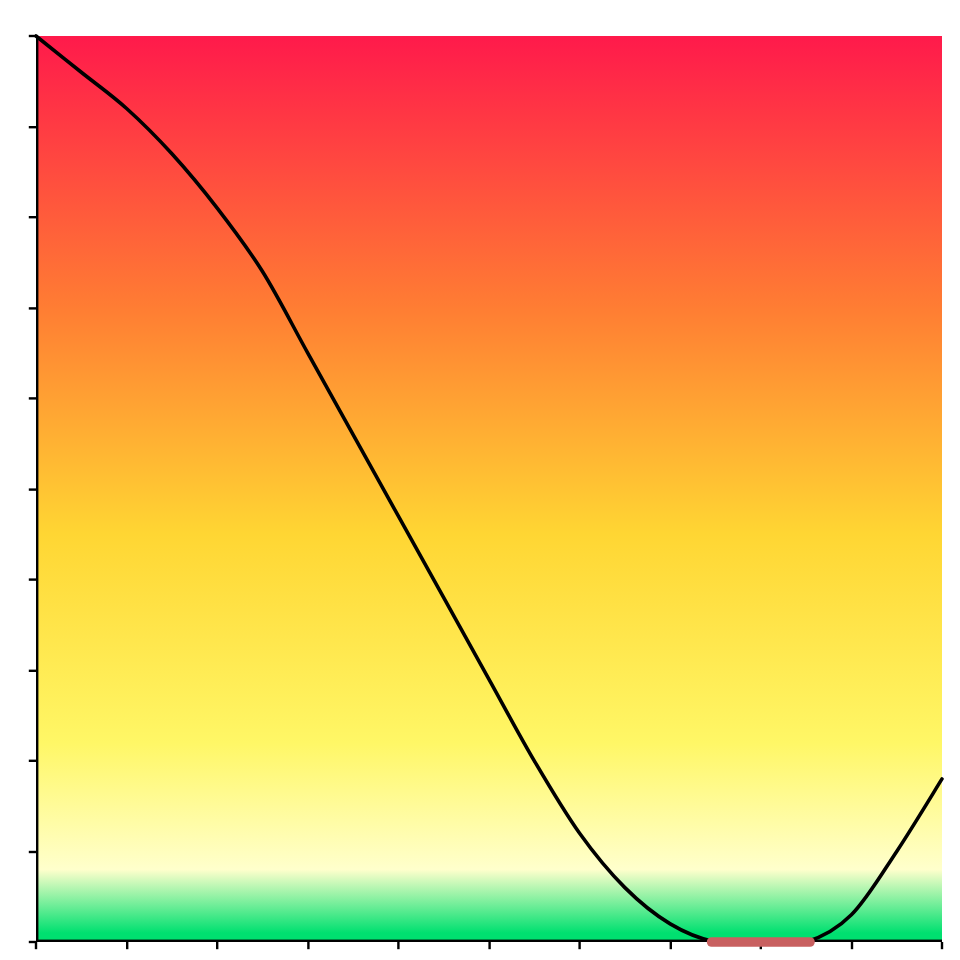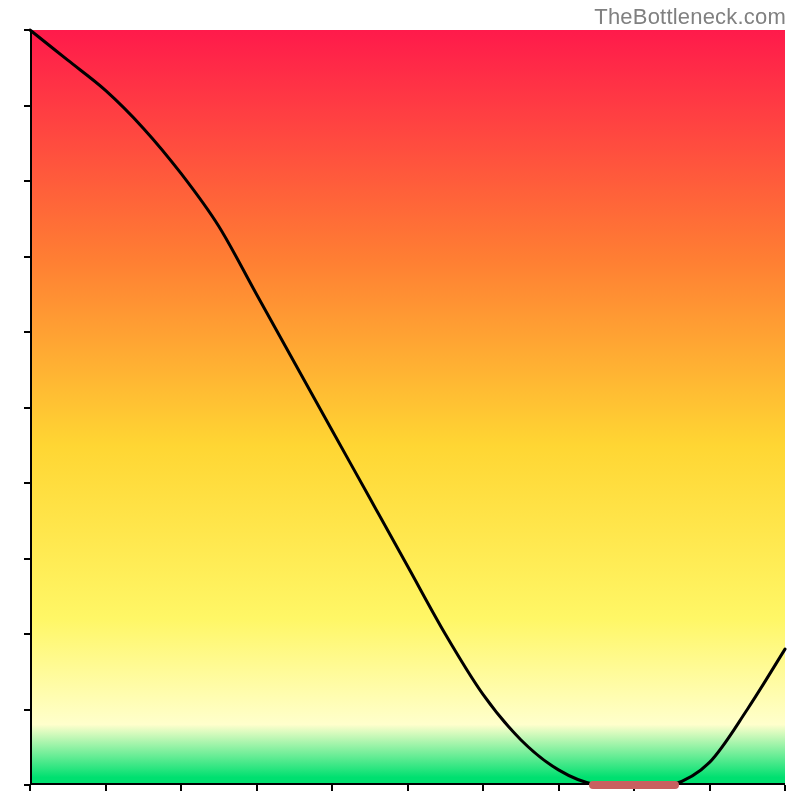--- a/index.html
+++ b/index.html
@@ -58,21 +58,20 @@
   .tick {
     position: absolute;
     background: #000;
     z-index: 25;
   }
 </style>
 </head>
 <body>
 <div class="wrap">
 
-<div class="watermark">TheBottleneck.com</div>
 
 <div id="plot" class="plot" style="left: 30px; top: 30px; width: 755px; height: 755px;">
   <div id="grad" class="gradient" style="background: linear-gradient(rgb(255, 26, 75) 0%, rgb(255, 125, 51) 30%, rgb(255, 214, 51) 55%, rgb(255, 247, 102) 78%, rgb(255, 255, 204) 92%, rgb(0, 224, 112) 99%, rgb(0, 224, 112) 100%);"></div>
   <svg id="curve" class="curve" width="755" height="755" viewBox="0 0 755 755">
         <path d="M 0 0 C 6.291666666666667 5.033333333333341, 25.166666666666664 20.133333333333383, 37.75 30.200000000000045 C 50.333333333333336 40.26666666666671, 62.916666666666664 49.07499999999999, 75.5 60.39999999999998 C 88.08333333333333 71.72499999999997, 100.66666666666667 84.30833333333332, 113.25 98.14999999999998 C 125.83333333333333 111.99166666666663, 138.41666666666666 127.0916666666666, 151 143.44999999999993 C 163.58333333333334 159.80833333333325, 176.16666666666666 176.1666666666666, 188.75 196.29999999999995 C 201.33333333333334 216.4333333333333, 213.91666666666666 241.6, 226.5 264.25 C 239.08333333333334 286.9, 251.66666666666666 309.54999999999995, 264.25 332.19999999999993 C 276.8333333333333 354.8499999999999, 289.4166666666667 377.5, 302 400.15000000000003 C 314.5833333333333 422.80000000000007, 327.1666666666667 445.45000000000005, 339.75 468.1 C 352.3333333333333 490.75, 364.91666666666663 513.4, 377.5 536.05 C 390.08333333333337 558.6999999999999, 402.66666666666674 582.6083333333333, 415.25000000000006 604 C 427.83333333333337 625.3916666666667, 440.4166666666667 646.7833333333333, 453 664.4 C 465.5833333333333 682.0166666666667, 478.1666666666667 697.1166666666667, 490.75 709.7 C 503.3333333333333 722.2833333333334, 515.9166666666666 732.35, 528.5 739.9 C 541.0833333333334 747.4499999999999, 553.6666666666666 752.4833333333333, 566.25 755 C 578.8333333333334 757.5166666666667, 591.4166666666666 755, 604 755 C 616.5833333333334 755, 629.1666666666666 758.775, 641.75 755 C 654.3333333333334 751.225, 666.9166666666666 744.9333333333334, 679.5 732.35 C 692.0833333333334 719.7666666666667, 704.6666666666666 698.375, 717.25 679.5 C 729.8333333333334 660.625, 748.7083333333334 629.1666666666667, 755 619.1" fill="none" stroke="#000000" stroke-width="3" stroke-linecap="round" stroke-linejoin="round"></path>
       </svg>
   <div id="marker" class="marker" style="left: 558.7px; width: 90.6px; top: 751px; background: rgb(200, 96, 96);"></div>
   <div id="x-axis" class="axis-line" style="left: 0px; top: 753px; width: 755px; height: 2px;"></div>
   <div id="y-axis" class="axis-line" style="left: 0px; top: 0px; width: 2px; height: 755px;"></div>
 <div class="tick" style="left: -1px; top: 755px; width: 2px; height: 6px;"></div>

